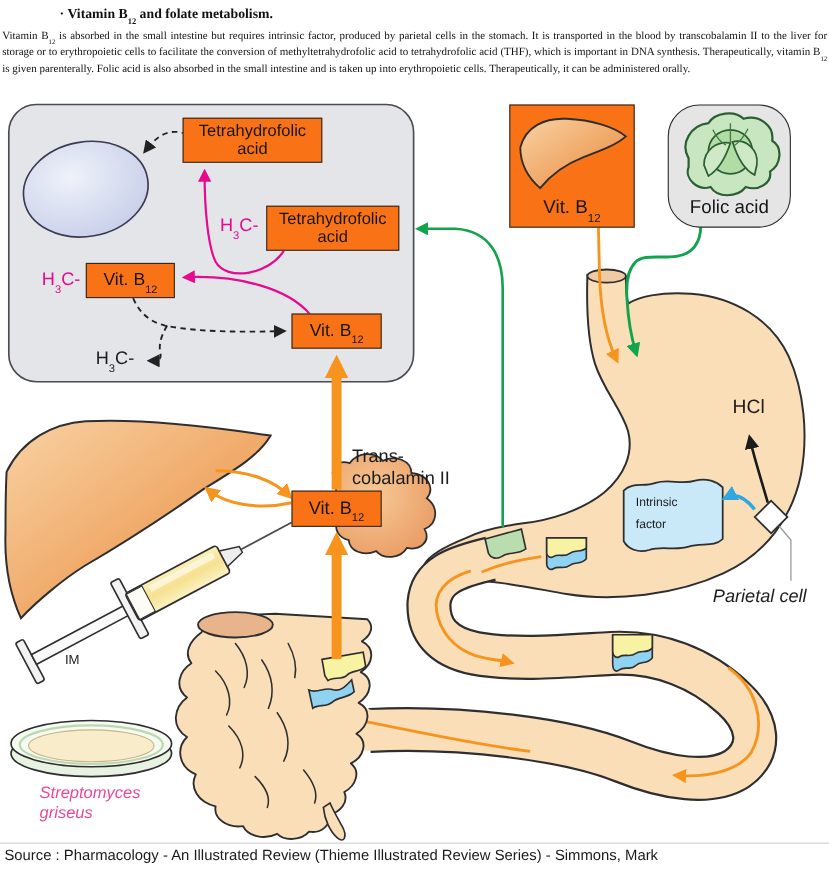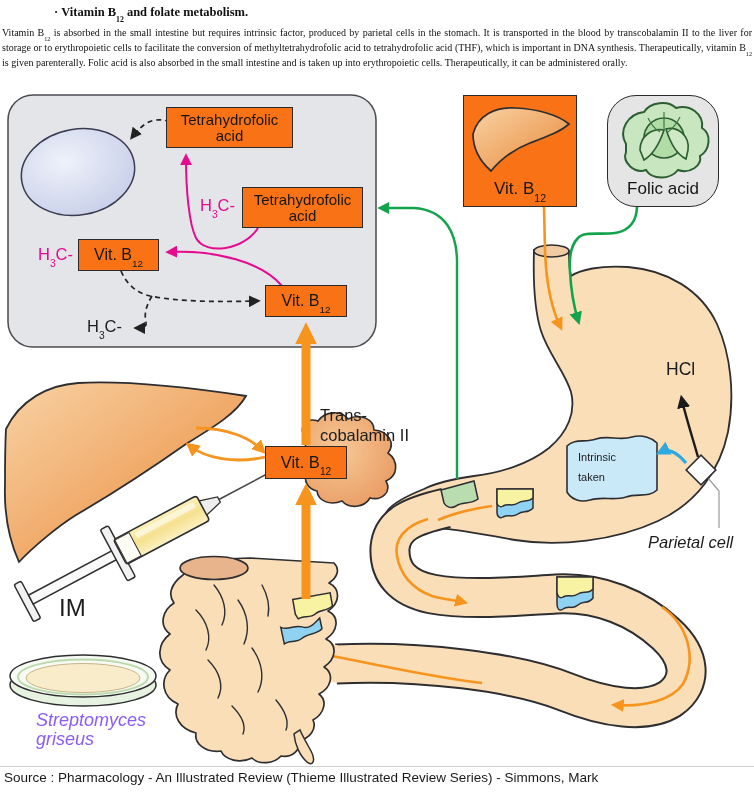--- a/index.html
+++ b/index.html
@@ -244,28 +244,28 @@
     <span>Trans-</span>
       <span>cobalamin II</span>
   </div>
   <div class="lbl two" style="left:38px;top:416px;font-size:17.5px;line-height:22px;">
   </div>
   <div class="lbl" style="left:666px;top:359px;font-size:17.5px;">
     <span>HCl</span>
   </div>
   <div class="lbl two" style="left:578px;top:447px;font-size:11px;line-height:20px;">
     <span>Intrinsic</span>
-      <span>taken</span>
+      <span>factor</span>
   </div>
   <div class="lbl" style="left:648px;top:533px;font-size:16.5px;font-style:italic;">
     <span>Parietal cell</span>
   </div>
-  <div class="lbl" style="left:59px;top:594px;font-size:24px;">
+  <div class="lbl" style="left:59px;top:594px;font-size:12px;">
     <span>IM</span>
   </div>
-  <div class="lbl two" style="left:36px;top:711px;font-size:18px;font-style:italic;line-height:19px;color:#8b5cf6;">
+  <div class="lbl two" style="left:36px;top:711px;font-size:15px;font-style:italic;line-height:19px;color:#ec4899;">
     <span>Streptomyces</span>
       <span>griseus</span>
   </div>
 
   <div id="src"><span>Source : Pharmacology - An Illustrated Review (Thieme Illustrated Review Series) - Simmons, Mark</span></div>
 
 </div>
 
 </body></html>

